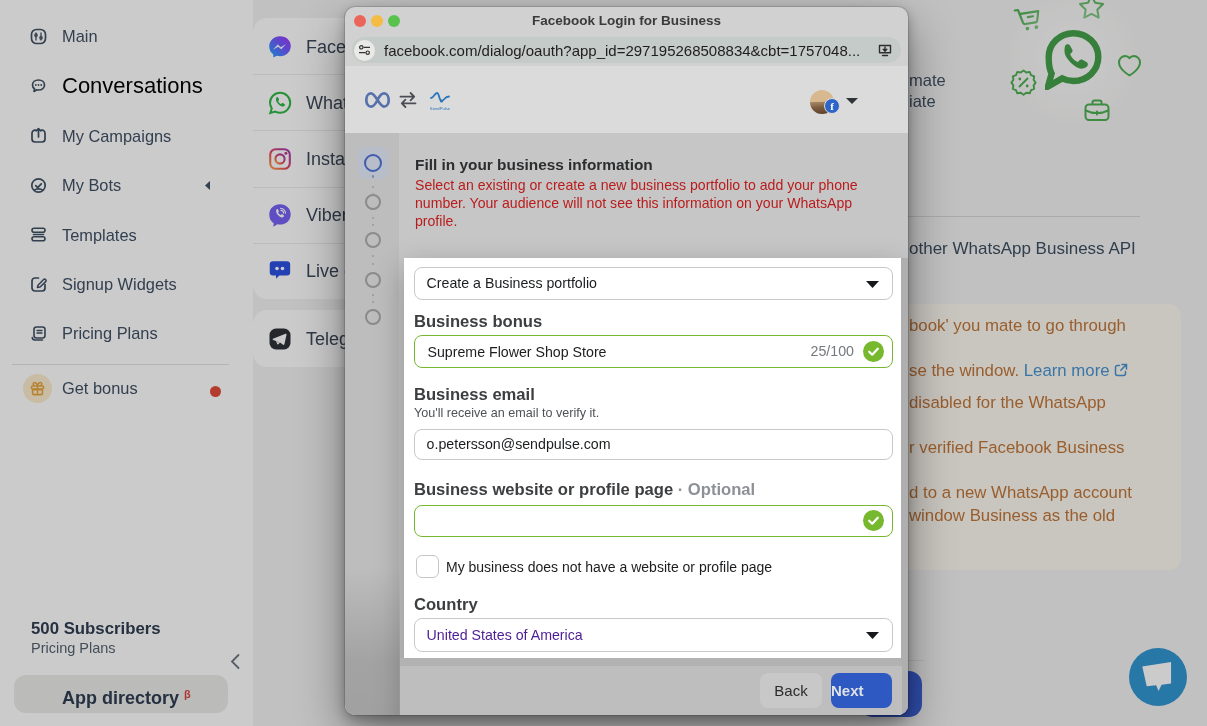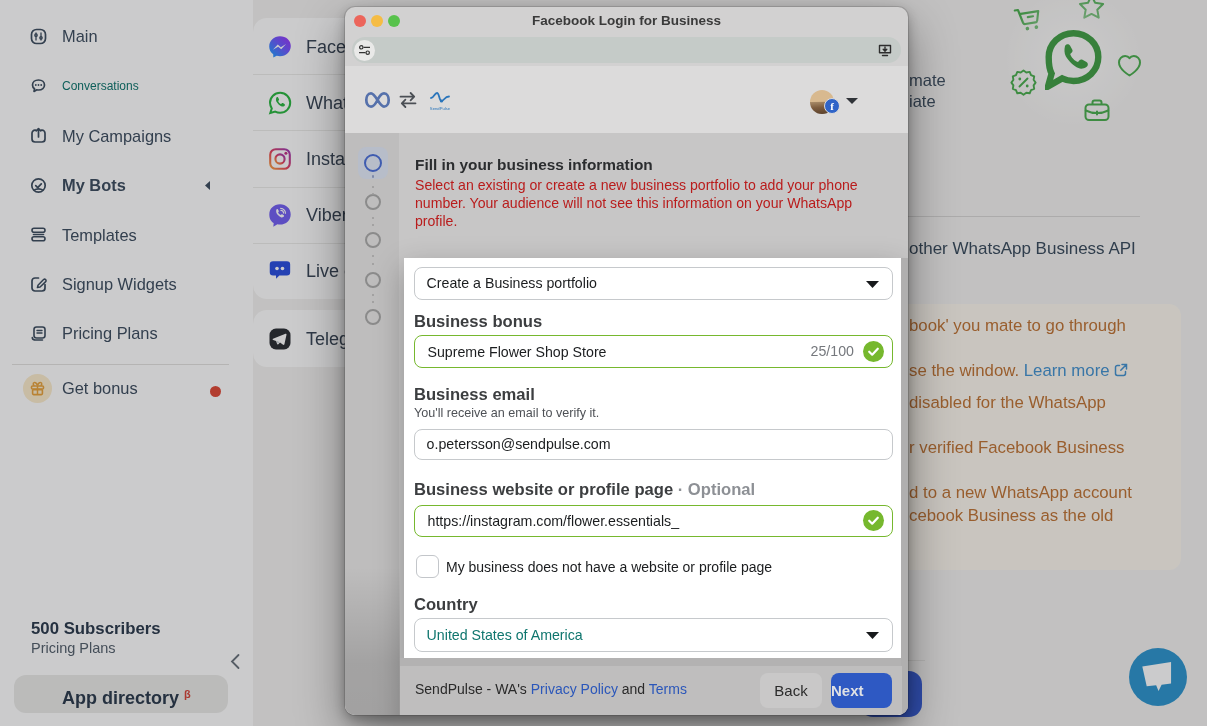--- a/index.html
+++ b/index.html
@@ -21,32 +21,32 @@
         <circle cx="6" cy="7.2" r="1.25" fill="none" stroke="#3e4e60" stroke-width="1.2"></circle>
         <circle cx="11" cy="9.8" r="1.25" fill="none" stroke="#3e4e60" stroke-width="1.2"></circle>
       </svg>
     <div class="t" style="left:62px;top:26px;line-height:20px;font-size:16.4px;font-weight:500;color:#3e4e60">Main</div>
     <svg class="a" style="left:29.5px;top:77.5px" width="17" height="17" viewBox="0 0 17 17">
         <path d="M8.5 2c3.6 0 6 2.1 6 5s-2.4 5-6 5c-.5 0-1.2-.1-1.6-.2L4 13.4l.5-2.6C3.2 9.9 2.5 8.6 2.5 7c0-2.9 2.4-5 6-5z" fill="none" stroke="#3e4e60" stroke-width="1.7" stroke-linejoin="round"></path>
         <circle cx="5.8" cy="7" r=".9" fill="#3e4e60"></circle>
         <circle cx="8.5" cy="7" r=".9" fill="#3e4e60"></circle>
         <circle cx="11.2" cy="7" r=".9" fill="#3e4e60"></circle>
       </svg>
-    <div class="t" style="left:62px;top:76px;line-height:20px;font-size:12px;font-weight:500;color:#0f766e">Conversations</div>
+    <div class="t" style="left:62px;top:76px;line-height:20px;font-size:22px;font-weight:500;color:#000000">Conversations</div>
     <svg class="a" style="left:29.5px;top:127.0px" width="17" height="17" viewBox="0 0 17 17">
         <path d="M5.5 3.2H5a3 3 0 0 0-3 3V12a3 3 0 0 0 3 3h7a3 3 0 0 0 3-3V6.2a3 3 0 0 0-3-3h-.5" fill="none" stroke="#3e4e60" stroke-width="1.7" stroke-linecap="round"></path>
         <path d="M8.5 10V1.8M6.2 3.9l2.3-2.2 2.3 2.2" fill="none" stroke="#3e4e60" stroke-width="1.7" stroke-linecap="round" stroke-linejoin="round"></path>
       </svg>
     <div class="t" style="left:62px;top:125.5px;line-height:20px;font-size:16.4px;font-weight:500;color:#3e4e60">My Campaigns</div>
     <svg class="a" style="left:29.5px;top:176.5px" width="17" height="17" viewBox="0 0 17 17">
         <circle cx="8.5" cy="8.5" r="6.7" fill="none" stroke="#3e4e60" stroke-width="1.7"></circle>
         <path d="M5.7 8.7l2 1.9 3.6-3.8" fill="none" stroke="#3e4e60" stroke-width="1.7" stroke-linecap="round" stroke-linejoin="round"></path>
         <path d="M3.7 13.4c2.9-1.9 6.7-1.9 9.6 0" fill="none" stroke="#3e4e60" stroke-width="1.7"></path>
       </svg>
-    <div class="t" style="left:62px;top:175px;line-height:20px;font-size:16.4px;font-weight:700;color:#3e4e60">My Bots</div>
+    <div class="t" style="left:62px;top:175px;line-height:20px;font-size:16.4px;font-weight:400;color:#3e4e60">My Bots</div>
     <svg class="a" style="left:29.5px;top:226.0px" width="17" height="17" viewBox="0 0 17 17">
         <rect x="2" y="2.2" width="13" height="4.1" rx="2" fill="none" stroke="#3e4e60" stroke-width="1.6"></rect>
         <rect x="2" y="10.7" width="13" height="4.1" rx="2" fill="none" stroke="#3e4e60" stroke-width="1.6"></rect>
         <path d="M3.5 8.5h10" stroke="#3e4e60" stroke-width="1.6" stroke-linecap="round"></path>
       </svg>
     <div class="t" style="left:62px;top:224.5px;line-height:20px;font-size:16.4px;font-weight:500;color:#3e4e60">Templates</div>
     <svg class="a" style="left:29.5px;top:275.5px" width="17" height="17" viewBox="0 0 17 17">
         <path d="M15 8.5V12a3 3 0 0 1-3 3H5a3 3 0 0 1-3-3V5a3 3 0 0 1 3-3h3.5" fill="none" stroke="#3e4e60" stroke-width="1.7" stroke-linecap="round"></path>
         <path d="M8 9.2l5.6-5.7a1.5 1.5 0 0 1 2.1 2.1L10.1 11l-2.7.6z" fill="none" stroke="#3e4e60" stroke-width="1.5" stroke-linejoin="round"></path>
       </svg>
@@ -166,21 +166,21 @@
     <div class="t" style="left:909px;top:239px;line-height:20px;font-size:17px;color:#3a4c5e">other WhatsApp Business API</div>
     <div class="a" style="left:860px;top:304px;width:321px;height:266px;background:#fdf8ef;border-radius:12px"></div>
     <div class="t" style="left:909px;top:315px;line-height:22px;font-size:16.8px;color:#c07536">book' you mate to go through</div>
     <div class="t" style="left:909px;top:360px;line-height:22px;font-size:16.8px;color:#c07536">se the window. <span style="color:#4593d0">Learn more</span> <svg width="14" height="14" viewBox="0 0 14 14" style="display:inline;vertical-align:-1px">
           <path d="M5.5 2.5H3.4A1.9 1.9 0 0 0 1.5 4.4v6.2a1.9 1.9 0 0 0 1.9 1.9h6.2a1.9 1.9 0 0 0 1.9-1.9V8.5" fill="none" stroke="#4593d0" stroke-width="1.5" stroke-linecap="round"></path>
           <path d="M8 1.5h4.5V6M12.2 1.8L6.8 7.2" fill="none" stroke="#4593d0" stroke-width="1.5" stroke-linecap="round"></path>
         </svg></div>
     <div class="t" style="left:909px;top:392px;line-height:22px;font-size:16.8px;color:#c07536">disabled for the WhatsApp</div>
     <div class="t" style="left:909px;top:482px;line-height:22px;font-size:16.8px;color:#c07536">d to a new WhatsApp account</div>
     <div class="t" style="left:909px;top:437px;line-height:22px;font-size:16.8px;color:#c07536">r verified Facebook Business</div>
-    <div class="t" style="left:909px;top:504.70000000000005px;line-height:22px;font-size:16.8px;color:#c07536">cebook Business as the old</div>
+    <div class="t" style="left:909px;top:504.70000000000005px;line-height:22px;font-size:16.8px;color:#c07536">window Business as the old</div>
     <div class="a" style="left:880px;top:659.5px;width:45px;height:1px;background:#e3e2e0"></div>
     <div class="a" style="left:860px;top:671px;width:62px;height:46px;background:#3a5fd7;border-radius:13px"></div>
     <div class="a" style="left:1128.5px;top:648px;width:58px;height:58px;border-radius:50%;background:#2f96cf"></div>
     <svg class="a" style="left:1140px;top:662px" width="36" height="31" viewBox="0 0 36 31">
         <g transform="rotate(-4 18 14)">
           <path d="M3 3.5L32 1l-1.5 21.5-9.5.5-3.5 6-2-5.8-9.5.3z" fill="#fff"></path>
         </g>
       </svg>
   </div>
   <div id="dim" class="a" style="left:0;top:0;width:1207px;height:726px;background:rgba(15,16,18,0.215)"></div>
@@ -190,20 +190,21 @@
     <div class="a" style="left:43px;top:7.5px;width:12px;height:12px;border-radius:50%;background:#58c24c"></div>
     <div class="t" style="left:0;top:6px;width:563px;text-align:center;line-height:16px;font-size:13.5px;font-weight:700;color:#3a3a3a">Facebook Login for Business</div>
     <div class="a" style="left:7px;top:29.5px;width:549px;height:26px;border-radius:13px;background:#c5cbc8"></div>
     <div class="a" style="left:9.3px;top:32.9px;width:21px;height:21px;border-radius:50%;background:#e9e9e8"></div>
     <svg class="a" style="left:14.3px;top:38.4px" width="11" height="10" viewBox="0 0 11 10">
         <circle cx="2.3" cy="2.3" r="1.7" fill="none" stroke="#333" stroke-width="1.2"></circle>
         <path d="M5 2.3h5.5" stroke="#333" stroke-width="1.3" stroke-linecap="round"></path>
         <circle cx="8.7" cy="7.7" r="1.7" fill="none" stroke="#333" stroke-width="1.2"></circle>
         <path d="M0.5 7.7H6" stroke="#333" stroke-width="1.3" stroke-linecap="round"></path>
       </svg>
+    <div class="t" style="left:39px;top:35px;line-height:17px;font-size:15px;color:#1e1e1e">facebook.com/dialog/oauth?app_id=297195268508834&amp;cbt=1757048...</div>
     <svg class="a" style="left:533px;top:37px" width="14" height="13" viewBox="0 0 14 13">
         <path d="M1.5 1.5h11v7.2h-11z" fill="none" stroke="#2e2e2e" stroke-width="1.4" stroke-linejoin="round"></path>
         <path d="M7 3v4M5.2 5.3L7 7.2l1.8-1.9M4.5 11.5h5" fill="none" stroke="#2e2e2e" stroke-width="1.4" stroke-linecap="round"></path>
       </svg>
     <div class="a" style="left:0;top:59px;width:563px;height:67px;background:#dcdbdb"></div>
     <svg class="a" style="left:19px;top:84px" width="27" height="18" viewBox="0 0 27 18">
         <path d="M7 15.6C3.6 15.6 2.3 12 2.3 9 c0-3 1.3-6.6 4.7-6.6 c4.5 0 8.5 13.2 13 13.2 c3.4 0 4.7-3.6 4.7-6.6 c0-3-1.3-6.6-4.7-6.6 c-2.6 0-4.8 3.2-6.5 6.6 C11.8 12.4 9.6 15.6 7 15.6z" fill="none" stroke="#5671ab" stroke-width="2.7"></path>
       </svg>
     <svg class="a" style="left:53px;top:84px" width="20" height="18" viewBox="0 0 20 18">
         <path d="M2.5 5.7h13.2M12.6 2l3.6 3.7-3.6 3.7" fill="none" stroke="#4b4f55" stroke-width="1.8" stroke-linecap="round" stroke-linejoin="round"></path>
@@ -253,37 +254,35 @@
       <div class="a" style="left:459px;top:83px;width:21px;height:21px;border-radius:50%;background:#76b82e"></div>
       <svg class="a" style="left:459px;top:83px" width="21" height="21" viewBox="0 0 21 21">
           <path d="M6.2 10.7l3 3 5.6-6" fill="none" stroke="#fff" stroke-width="2.2" stroke-linecap="round" stroke-linejoin="round"></path>
         </svg>
       <div class="t" style="left:10px;top:128px;line-height:17px;font-size:16.6px;font-weight:700;color:#3c3e40">Business email</div>
       <div class="t" style="left:10px;top:147.5px;line-height:15px;font-size:12.6px;color:#4e5156">You'll receive an email to verify it.</div>
       <div class="a" style="left:10px;top:170.5px;width:478.5px;height:31.5px;border:1.4px solid #c6c9cc;border-radius:8px;box-sizing:border-box"></div>
       <div class="t" style="left:22.6px;top:178px;line-height:17px;font-size:14.2px;color:#1b1d1f">o.petersson@sendpulse.com</div>
       <div class="t" style="left:10px;top:222.5px;line-height:17px;font-size:16.6px;font-weight:700;color:#3c3e40">Business website or profile page <span style="color:#8d9095">· Optional</span></div>
       <div class="a" style="left:10px;top:247px;width:478.5px;height:31.5px;border:1.6px solid #76b82e;border-radius:8px;box-sizing:border-box"></div>
-      <div class="t" style="left:23.5px;top:255px;line-height:17px;font-size:14.2px;color:#1b1d1f">https://instagram.com/flower.essentials_</div>
       <div class="a" style="left:459px;top:252px;width:21px;height:21px;border-radius:50%;background:#76b82e"></div>
       <svg class="a" style="left:459px;top:252px" width="21" height="21" viewBox="0 0 21 21">
           <path d="M6.2 10.7l3 3 5.6-6" fill="none" stroke="#fff" stroke-width="2.2" stroke-linecap="round" stroke-linejoin="round"></path>
         </svg>
       <div class="a" style="left:11.5px;top:297.3px;width:23px;height:23px;border:1.5px solid #c3c6ca;border-radius:6px;box-sizing:border-box;background:#fff"></div>
       <div class="t" style="left:42px;top:300.5px;line-height:17px;font-size:14px;color:#1b1d1f">My business does not have a website or profile page</div>
       <div class="t" style="left:10px;top:338px;line-height:17px;font-size:16.6px;font-weight:700;color:#3c3e40">Country</div>
       <div class="a" style="left:10px;top:360px;width:478.5px;height:34px;border:1.4px solid #c6c9cc;border-radius:8px;box-sizing:border-box"></div>
-      <div class="t" style="left:22.6px;top:369px;line-height:17px;font-size:14.2px;color:#0f766e">United States of America</div>
+      <div class="t" style="left:22.6px;top:369px;line-height:17px;font-size:14.2px;color:#4c1d95">United States of America</div>
       <svg class="a" style="left:460.5px;top:373px" width="15" height="9" viewBox="0 0 15 9">
           <path d="M1 1l6.5 7L14 1z" fill="#17191c"></path>
         </svg>
       </div>
     <div class="a" style="left:54px;top:651px;width:509px;height:8px;background:#b3b2b2"></div>
     <div class="a" style="left:556px;top:251px;width:7px;height:457px;background:#b0afaf"></div>
     <div class="a" style="left:0;top:560px;width:55px;height:148px;background:linear-gradient(rgba(0,0,0,0),rgba(0,0,0,0.14) 65%,rgba(0,0,0,0.15))"></div>
     <div class="a" style="left:55px;top:659px;width:502px;height:49px;background:#bfbebe"></div>
-    <div class="t" style="left:70px;top:673px;line-height:19px;font-size:14px;color:#2a2a2a">SendPulse - WA's <span style="color:#2b57ba">Privacy Policy</span> and <span style="color:#2b57ba">Terms</span></div>
     <div class="a" style="left:415px;top:666px;width:62px;height:35px;border-radius:8px;background:#c9c8c8"></div>
     <div class="t" style="left:415px;top:674.5px;width:62px;text-align:center;line-height:18px;font-size:15px;color:#2b2b2b">Back</div>
     <div class="a" style="left:486px;top:666px;width:60.5px;height:35px;border-radius:8px;background:#2e59c3"></div>
     <div class="t" style="left:486px;top:674.5px;width:60.5px;text-align:left;line-height:18px;font-size:15px;font-weight:700;color:#dfe1e4">Next</div>
   </div>
 </div>
 
 </body></html>

